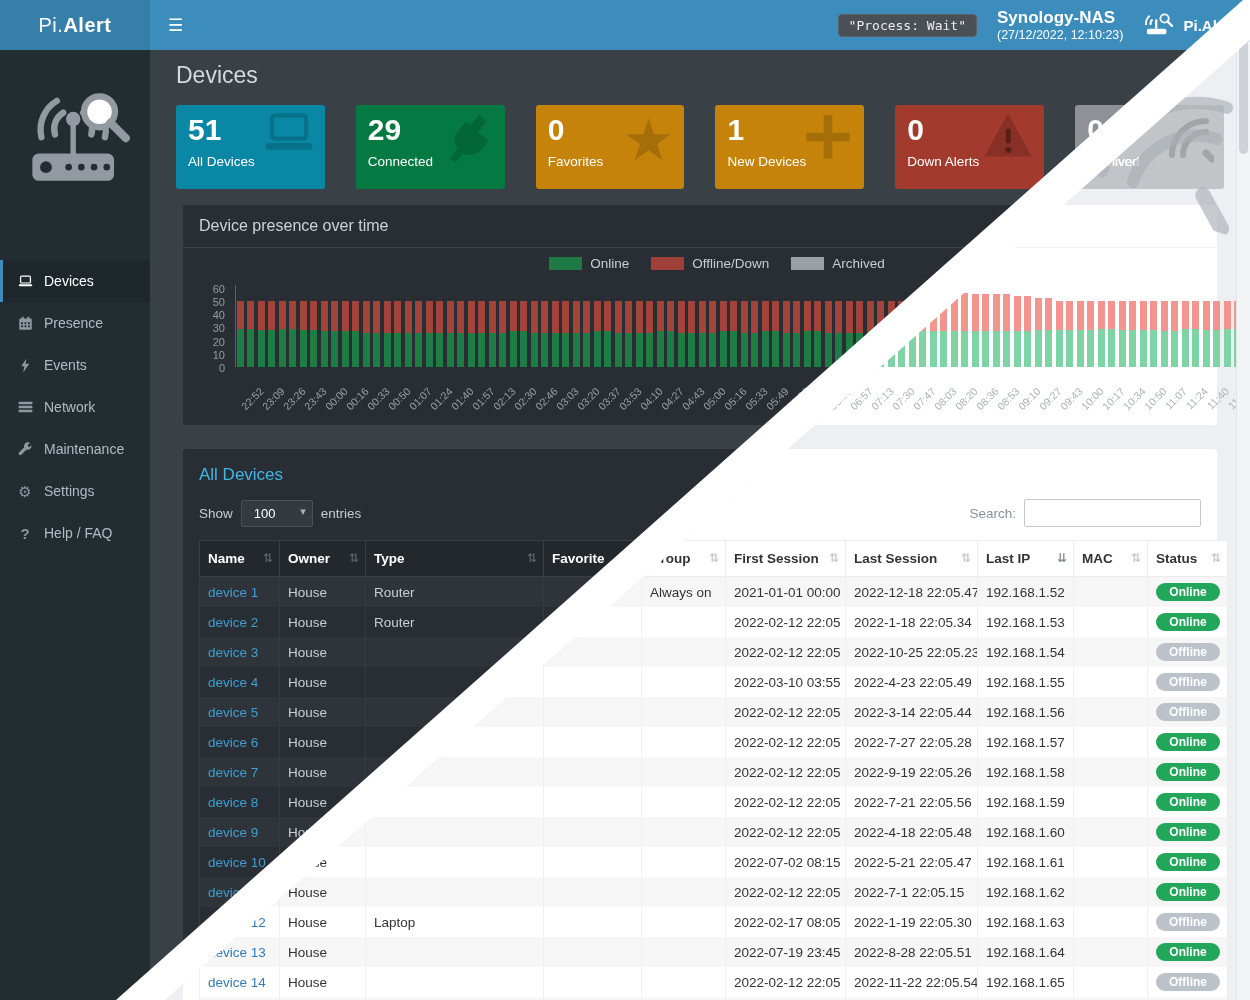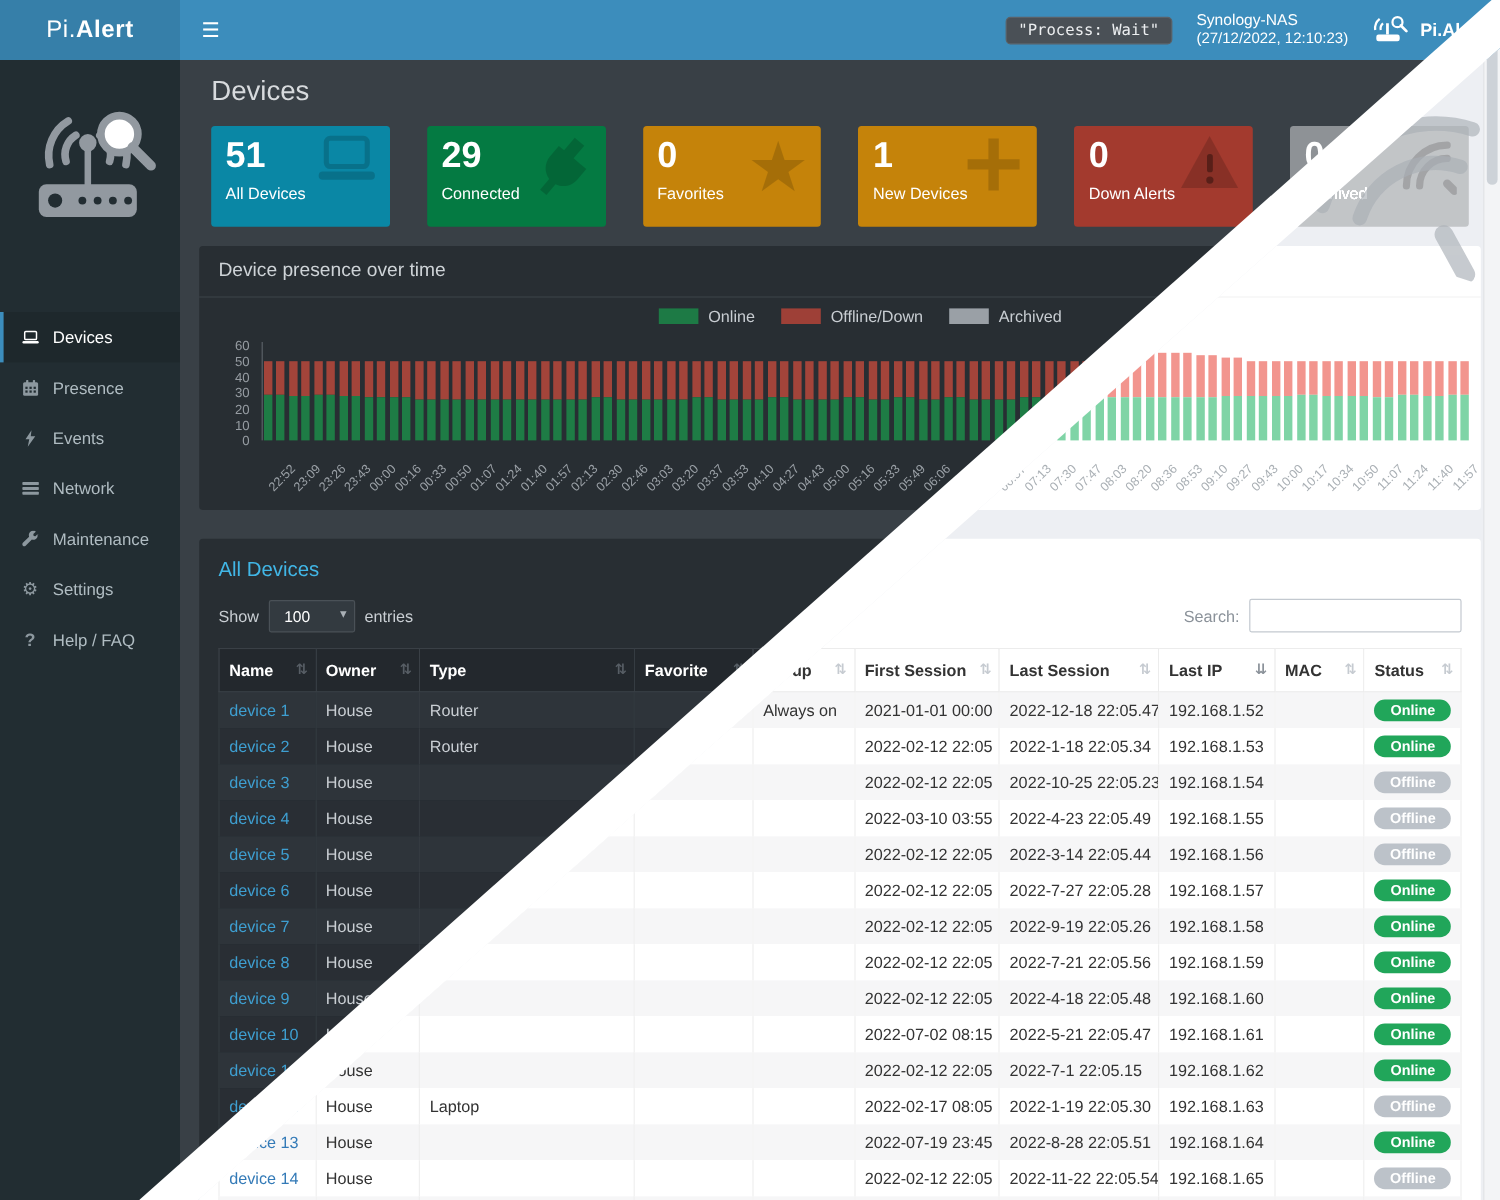--- a/index.html
+++ b/index.html
@@ -10,21 +10,21 @@
   .navbar{height:50px;display:flex;background:#3c8dbc;color:#fff;}
   .brand{width:150px;background:#367fa9;display:flex;align-items:center;justify-content:center;
     font-size:20px;letter-spacing:.5px;}
   .brand b{font-weight:700;}
   .nav-rest{flex:1;display:flex;align-items:center;justify-content:space-between;padding:0 14px 0 18px;}
   .hamburger{font-size:17px;cursor:pointer;line-height:1;}
   .nav-right{display:flex;align-items:center;gap:20px;}
   .proc-badge{background:#4a5056;border:1px solid #5b6167;border-radius:4px;padding:3px 10px;
     font-family:"DejaVu Sans Mono","Liberation Mono",monospace;font-size:13px;color:#eceef0;}
   .host-block{line-height:1.25;font-size:12.5px;}
-  .host-name{font-weight:400;font-size:13px;}
+  .host-name{font-weight:700;font-size:17px;}
   .nav-logo{display:flex;align-items:center;gap:8px;font-size:15px;font-weight:600;}
   .nav-logo svg{display:block;}
 
   
   .sidebar{position:absolute;top:50px;left:0;bottom:0;width:150px;background:#222d32;}
   .side-logo{height:150px;display:flex;align-items:center;justify-content:center;padding-top:14px;}
   .side-menu{margin-top:46px;}
   .side-item{display:flex;align-items:center;padding:13px 12px;color:#b0bcc2;font-size:14px;
     border-left:3px solid transparent;cursor:pointer;}
   .side-item .sicon{width:20px;display:inline-flex;justify-content:center;color:#8d989f;font-size:14px;}
@@ -37,21 +37,21 @@
   .page-title{font-size:23px;font-weight:400;color:#d7dadd;margin:6px 0 16px 10px;}
 
   .cards{display:flex;gap:31px;margin:0 10px;}
   .card{flex:1;height:84px;border-radius:3px;color:#fff;position:relative;padding:8px 12px;
     box-sizing:border-box;cursor:pointer;overflow:hidden;}
   .card .num{font-size:30px;font-weight:700;line-height:1.15;}
   .card .clbl{font-size:13.5px;margin-top:6px;}
   .card .cicon{position:absolute;right:10px;top:6px;color:rgba(0,0,0,.16);}
   .card .cicon.txt{font-size:62px;line-height:.9;font-weight:700;}
 
-  .panel{background:#282e33;border-radius:3px;margin:16px 0 0;}
+  .panel{background:#282e33;border-radius:3px;margin:16px 17px 0;}
   .panel-hd{padding:12px 16px;font-size:16px;color:#ced3d7;border-bottom:1px solid #3a4147;}
   .chart-body{padding:4px 18px 10px 52px;}
   .legend{display:flex;justify-content:center;gap:22px;margin:4px 0 10px;}
   .legend-item{display:flex;align-items:center;gap:8px;font-size:13.5px;color:#c8cdd2;}
   .legend-swatch{width:33px;height:13px;display:inline-block;}
   .plot{position:relative;margin-top:14px;}
   .yaxis{position:absolute;left:-36px;bottom:47px;width:30px;height:82px;}
   .ylab{position:absolute;right:4px;font-size:11px;color:#959ba1;}
   .bars{display:flex;align-items:flex-end;height:82px;border-left:1px solid #5a6066;padding-left:1px;}
   .slot{display:flex;align-items:flex-end;width:21px;flex:none;}

